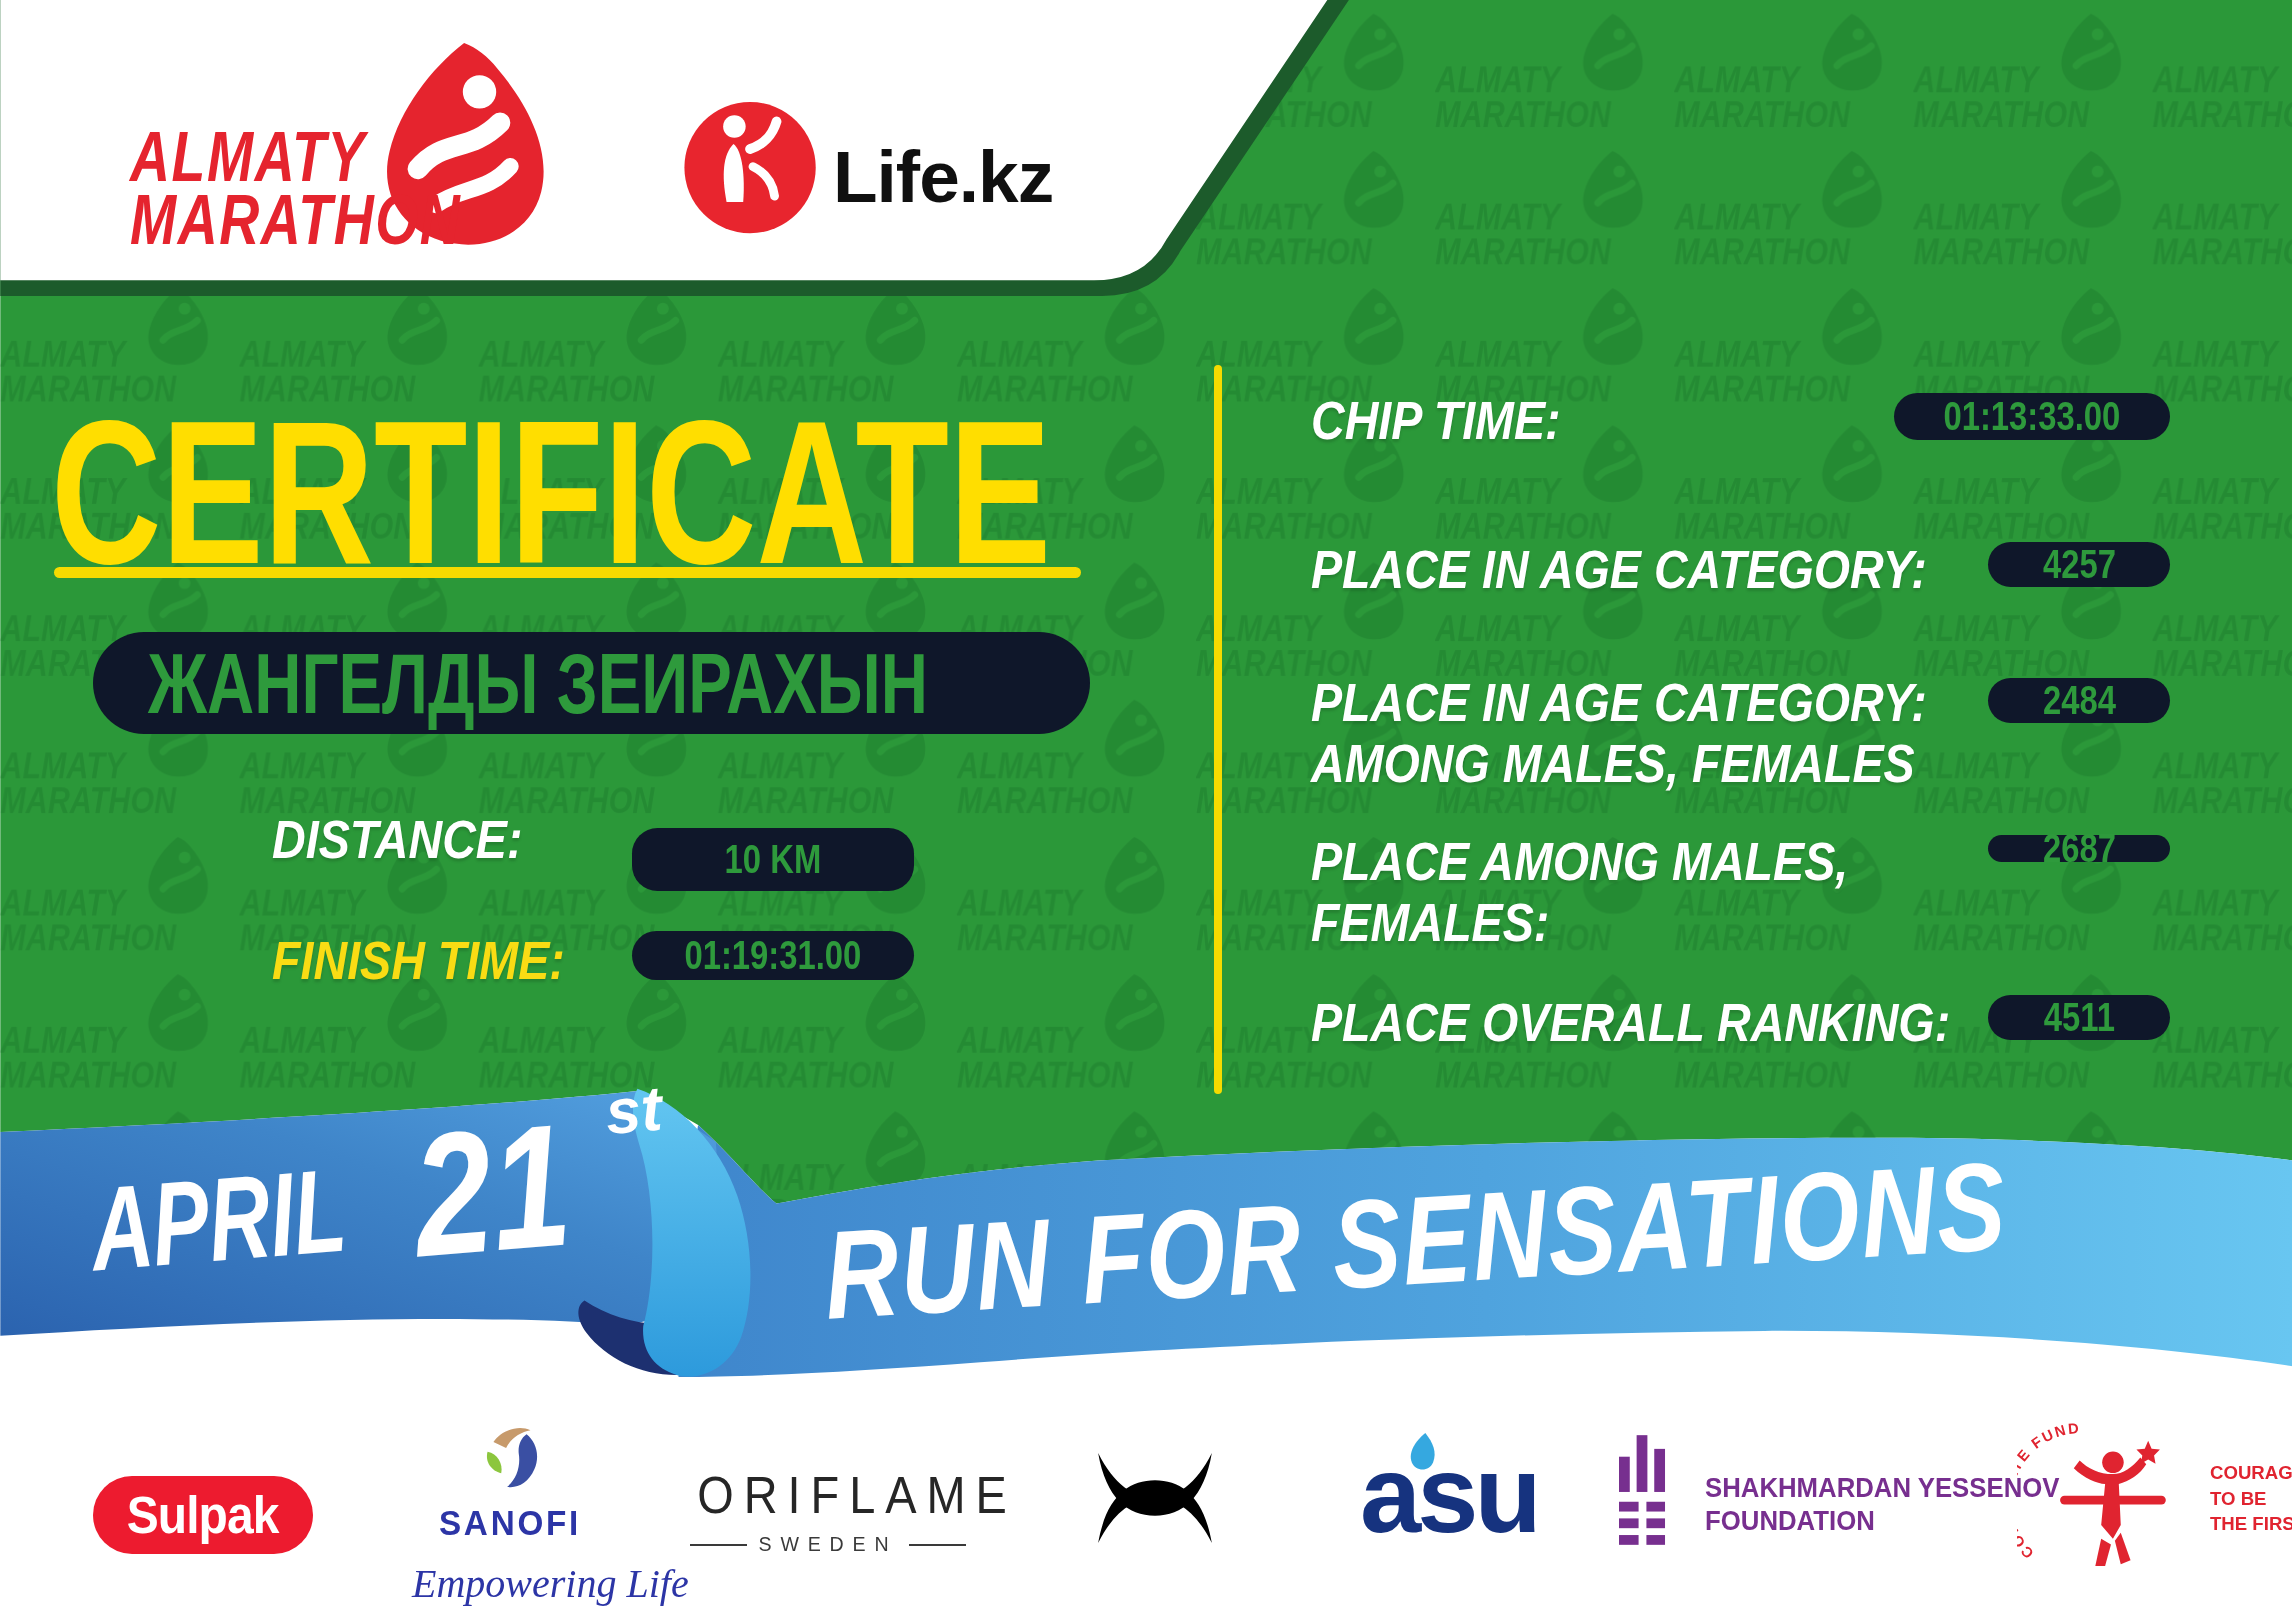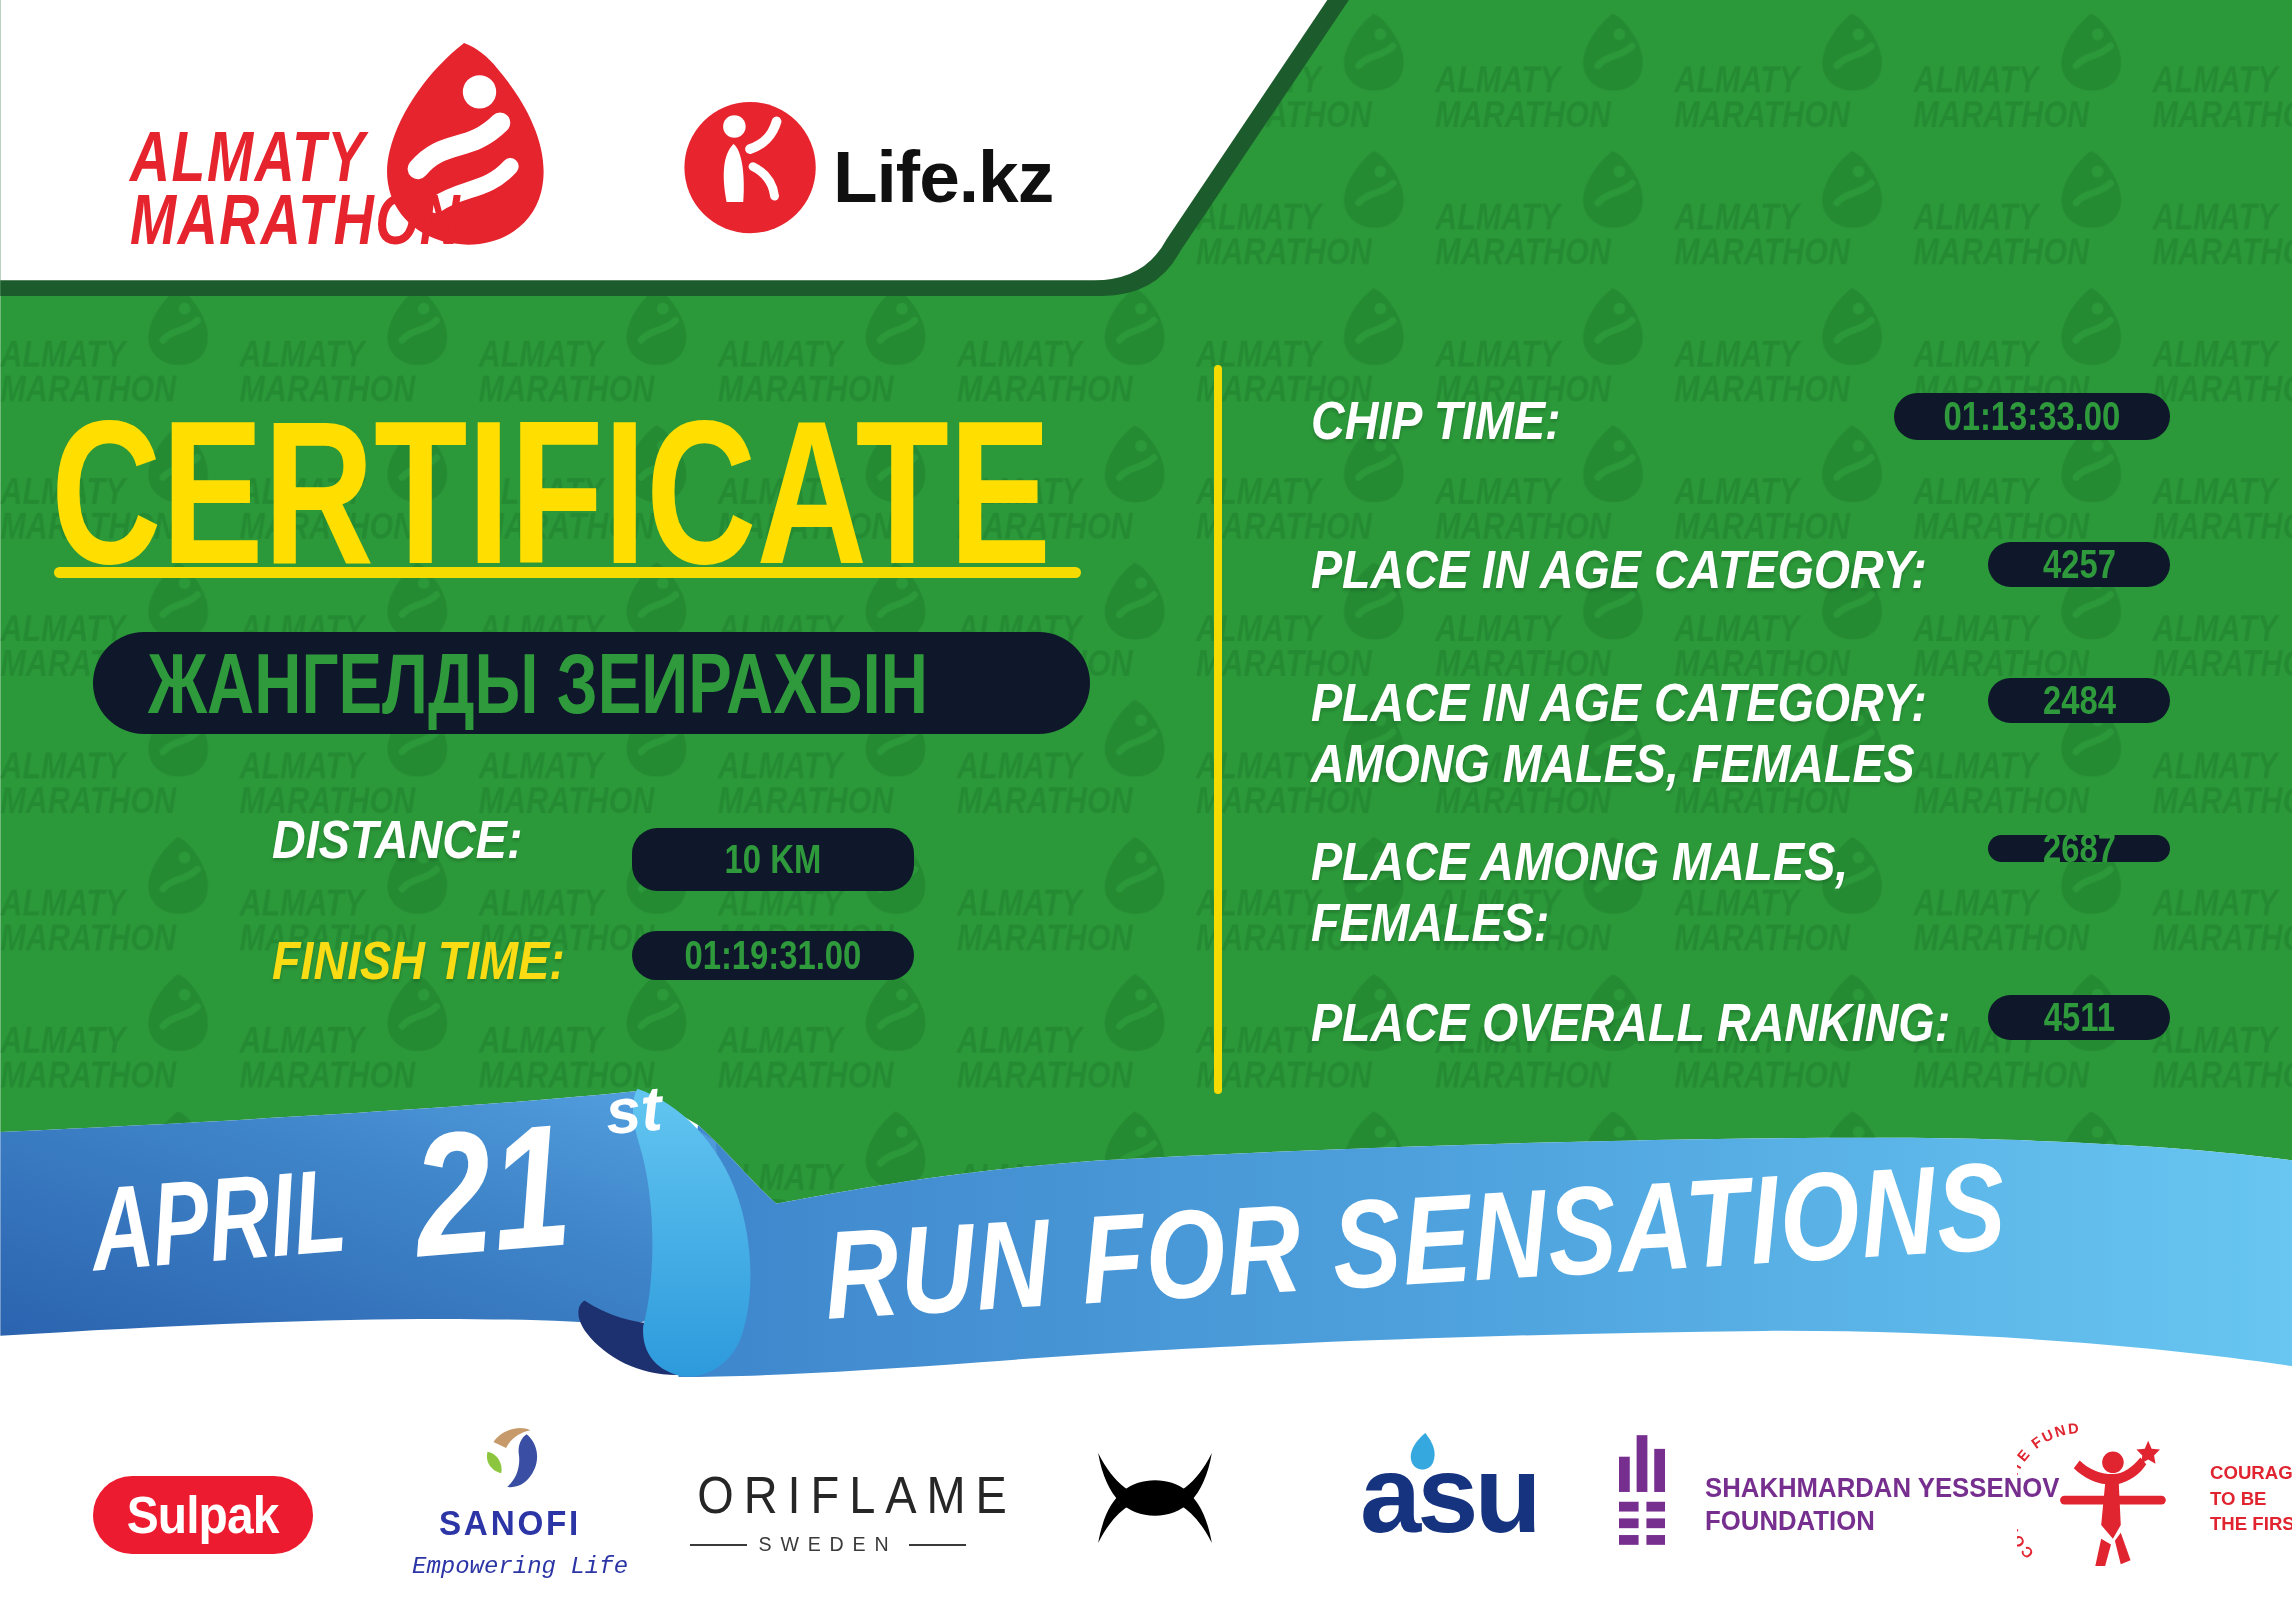--- a/index.html
+++ b/index.html
@@ -56,21 +56,21 @@
   .slogan{left:821px;top:1213px;transform:rotate(-3.4deg);transform-origin:left top;
           color:#fff;font-size:125px;font-weight:bold;font-style:italic;line-height:1;white-space:nowrap;}
   .slogan span{display:inline-block;transform:scaleX(.82);transform-origin:left center;letter-spacing:2px;}
 
   
   .sulpak{left:93px;top:1476px;width:220px;height:78px;background:#ED1B2F;border-radius:39px;
           display:flex;align-items:center;justify-content:center;}
   .sulpak span{color:#fff;font-weight:bold;font-size:51px;letter-spacing:-1px;transform:scaleX(.94);}
   .sanofi{left:412px;top:1426px;width:196px;text-align:center;color:#2C35A6;}
   .sanofi .nm{font-size:35px;font-weight:bold;letter-spacing:2.9px;margin-top:3.9px;transform:scaleX(.95);}
-  .sanofi .tg{font-family:Liberation Mono, monospace;font-style:italic;font-size:24px;margin-top:10px;white-space:nowrap;}
+  .sanofi .tg{font-family:Liberation Serif, serif;font-style:italic;font-size:40px;margin-top:17px;white-space:nowrap;}
   .oriflame{left:686px;top:1466px;width:284px;text-align:center;color:#262626;}
   .oriflame .nm{font-size:51px;font-weight:normal;letter-spacing:10.8px;transform:scaleX(.92);white-space:nowrap;}
   .oriflame .sw{margin-top:8px;display:flex;align-items:center;gap:11.8px;justify-content:center;
                 font-size:19.6px;letter-spacing:8.8px;color:#3a3a3a;}
   .oriflame .sw:before,.oriflame .sw:after{content:"";height:2px;width:57px;background:#3a3a3a;display:block;}
   .ua{left:1081px;top:1632px;width:167px;text-align:right;color:#000;font-weight:bold;font-size:24px;
       letter-spacing:2px;white-space:nowrap;}
   .asu-t{left:1360px;top:1439px;color:#16337F;font-weight:bold;font-size:110px;letter-spacing:-3.9px;line-height:1;}
   .yf{left:1705px;color:#772F8F;font-weight:bold;font-size:28px;line-height:32px;
       transform:scaleX(.92);transform-origin:left center;white-space:nowrap;}

